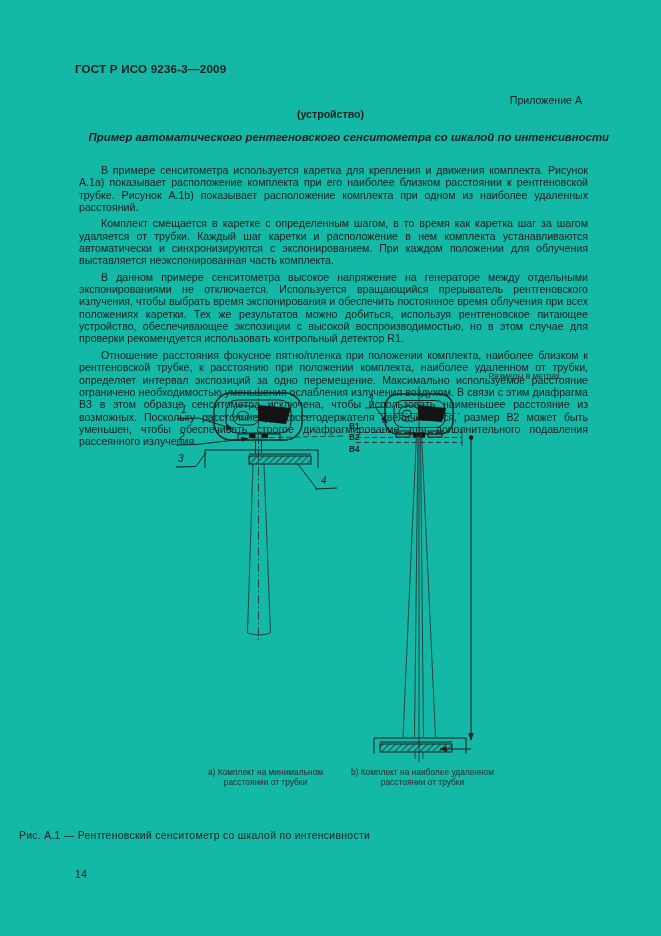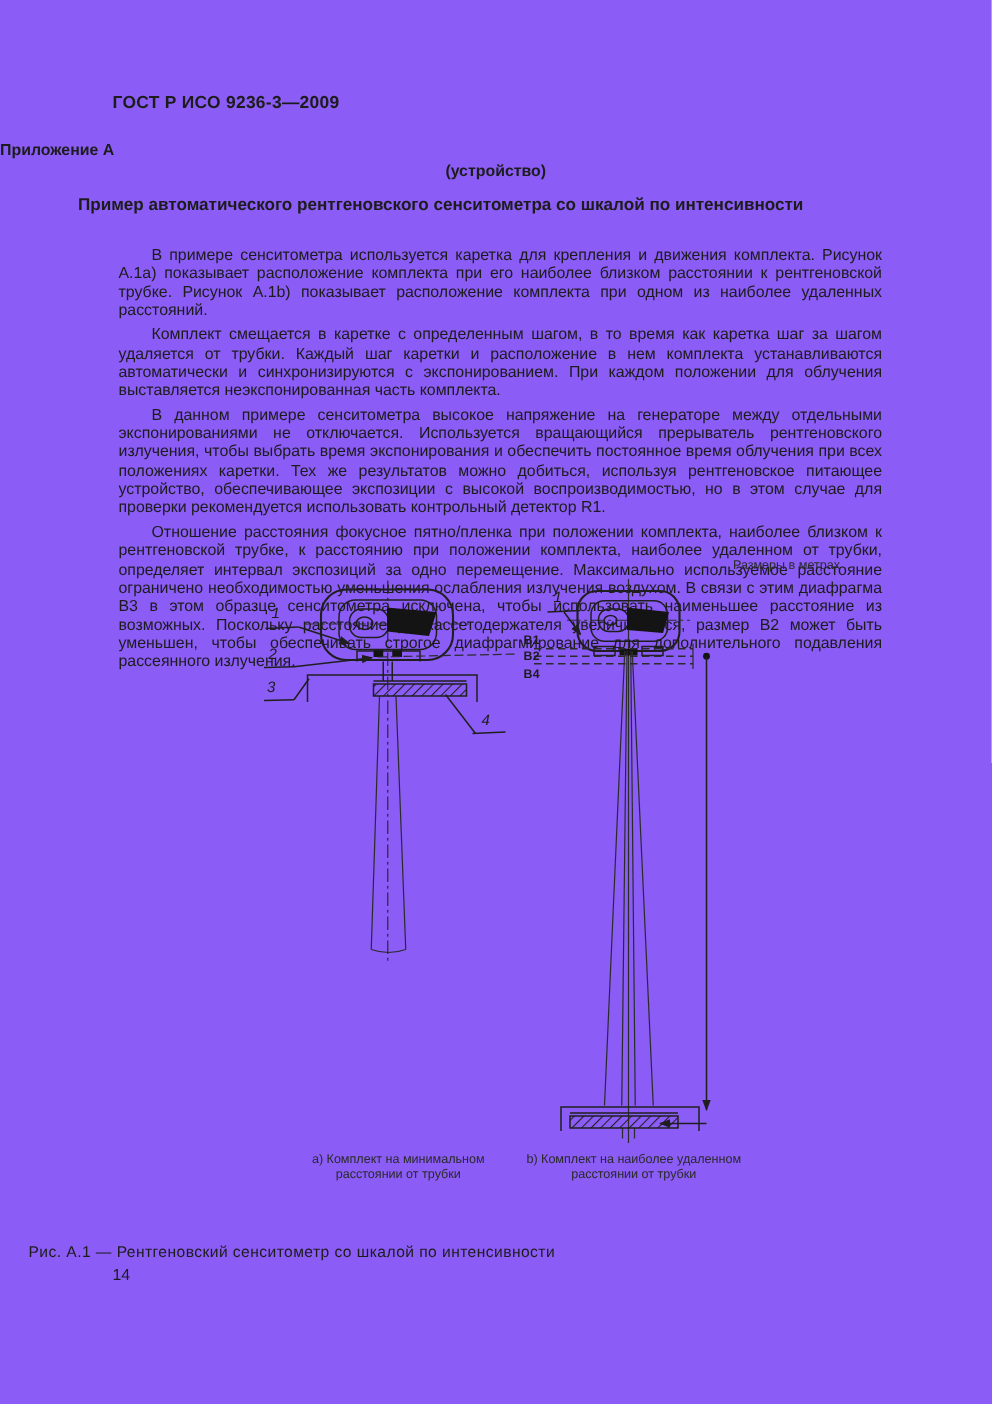--- a/index.html
+++ b/index.html
@@ -4,36 +4,36 @@
 <style>
   html,body{margin:0;padding:0;}
   body{
     width:661px;height:936px;
     background:#ffffff;
     font-family:"Liberation Sans",sans-serif;
     color:#1c1c1c;
     position:relative;
     overflow:hidden;
   }
-  .page{position:absolute;left:0;top:0;width:661px;height:936px;background:#8b5cf6;}
+  .page{position:absolute;left:0;top:0;width:661px;height:936px;background:#14b8a6;}
   .doc-code{
     position:absolute;left:75px;top:62px;
     font-size:11.6px;font-weight:bold;letter-spacing:.2px;
   }
   .appendix-label{
-    position:absolute;left:0;top:94px;width:582px;text-align:left;
-    font-size:10.6px;font-weight:bold;
+    position:absolute;left:0;top:94px;width:582px;text-align:right;
+    font-size:10.6px;font-weight:normal;
   }
   .appendix-type{
     position:absolute;left:0;top:108px;width:661px;text-align:center;
     font-size:10.6px;font-weight:bold;
   }
   .page-title{
-    position:absolute;left:52px;top:131px;width:581px;text-align:left;
-    font-size:11.4px;font-weight:bold;
+    position:absolute;left:28px;top:131px;width:581px;text-align:right;
+    font-size:11.4px;font-weight:bold;font-style:italic;
   }
   .body-text{
     position:absolute;left:75px;top:160px;width:517px;
     font-size:10.6px;line-height:12.35px;text-align:justify;
   }
   .body-text p{margin:4px;text-indent:22px;}
   .units-note{
     position:absolute;left:330px;top:371px;width:182px;text-align:right;
     font-size:8.4px;color:#2a2a2a;padding-left:48px;
   }
@@ -51,21 +51,21 @@
   .legend{
     position:absolute;left:60px;top:795px;width:541px;text-align:center;
     font-size:9.4px;line-height:12px;
   }
   .legend i{font-style:italic;}
   .figure-caption{
     position:absolute;left:0;top:830px;width:661px;
     font-size:10.4px;letter-spacing:.3px;padding-left:19px;
   }
   .page-number{
-    position:absolute;left:75px;top:844px;font-size:10.6px;
+    position:absolute;left:75px;top:868px;font-size:10.6px;
   }
   svg.diagram{position:absolute;left:0;top:0;}
   svg .ln{stroke:#1f1f1f;stroke-width:1;fill:none;}
   svg .thin{stroke:#2b2b2b;stroke-width:.8;fill:none;}
   svg .thick{stroke:#1f1f1f;stroke-width:1.4;fill:none;}
   svg .dashdot{stroke:#2b2b2b;stroke-width:.8;fill:none;stroke-dasharray:9 2.5 2 2.5;}
   svg .dashed{stroke:#2b2b2b;stroke-width:.9;fill:none;stroke-dasharray:5 3;}
   svg .fillblk{fill:#141414;stroke:none;}
 </style>
 </head>

